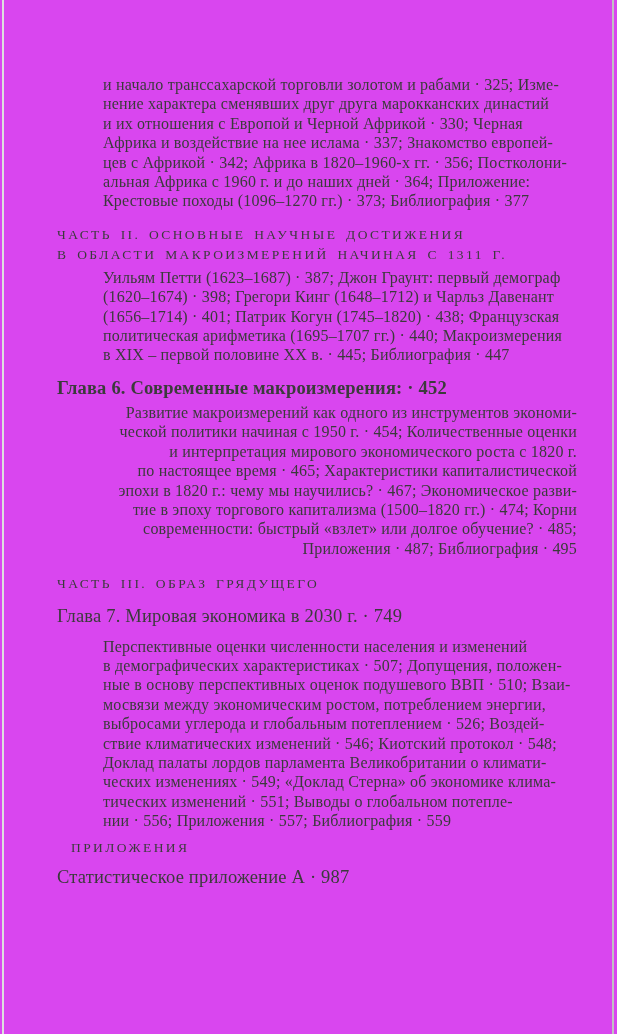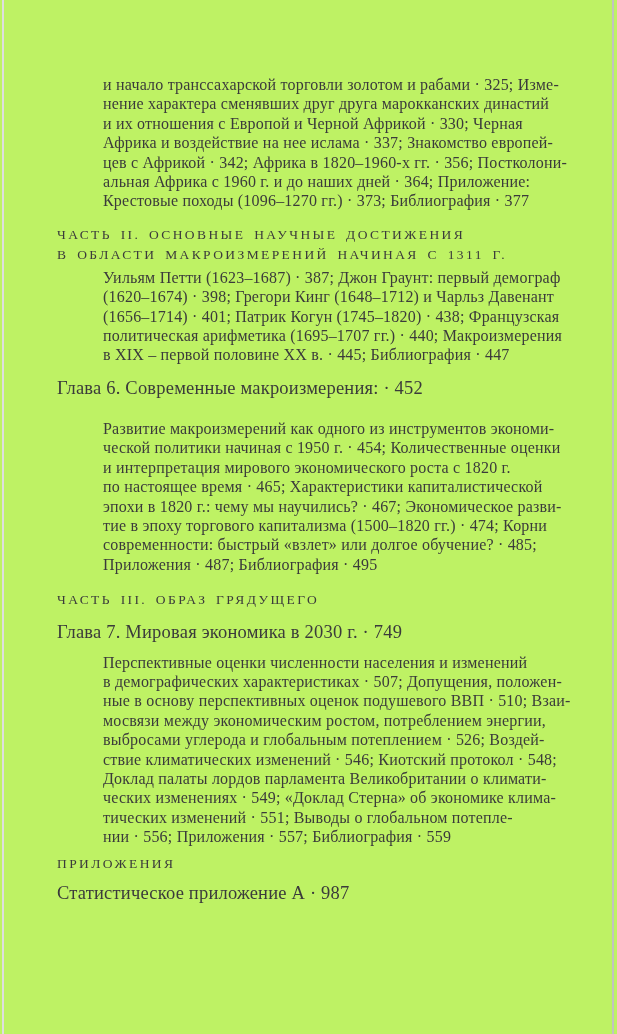--- a/index.html
+++ b/index.html
@@ -1,19 +1,19 @@
 <!DOCTYPE html>
 <html lang="ru"><head>
 <meta charset="utf-8">
 <style>
   html,body{margin:0;padding:0;background:#ffffff;}
   .page{
     position:relative;
     width:617px;height:1034px;
-    background:#bef264;
+    background:#d946ef;
     overflow:hidden;
     font-family:"Liberation Serif","DejaVu Serif",serif;
     color:#3b3b3b;
   }
   .edge{position:absolute;top:0;bottom:0;}
   .edge-left{left:2px;width:2px;background:#dedede;}
   .edge-right{left:612px;width:2px;background:#c2c2c2;}
   .content{
     position:absolute;
     left:57px;top:75px;
@@ -45,26 +45,26 @@
   .appendix-item{
     font-size:18.5px;
     line-height:25px;
     margin:0;
     letter-spacing:0.2px;
   }
   .mt-p1{margin-top:0;}
   .mt-part2{margin-top:14px;}
   .mt-ch5{margin-top:15px;}
   .mt-ch5p{margin-top:2px;}
-  .mt-ch6{margin-top:11px;}
-  .mt-ch6p{margin-top:18px;}
+  .mt-ch6{margin-top:11px;font-weight:bold;}
+  .mt-ch6p{margin-top:2px;text-align:right;}
   .mt-part3{margin-top:16px;}
   .mt-ch7{margin-top:9px;}
   .mt-ch7p{margin-top:8px;}
-  .mt-app{margin-top:7px;}
+  .mt-app{margin-top:7px;margin-left:14px;}
   .mt-appA{margin-top:7px;}
   .mt-appB{margin-top:2px;}
 </style>
 </head>
 <body>
 
 <div class="page">
   <div class="edge edge-left"></div>
   <div class="edge edge-right"></div>
 

